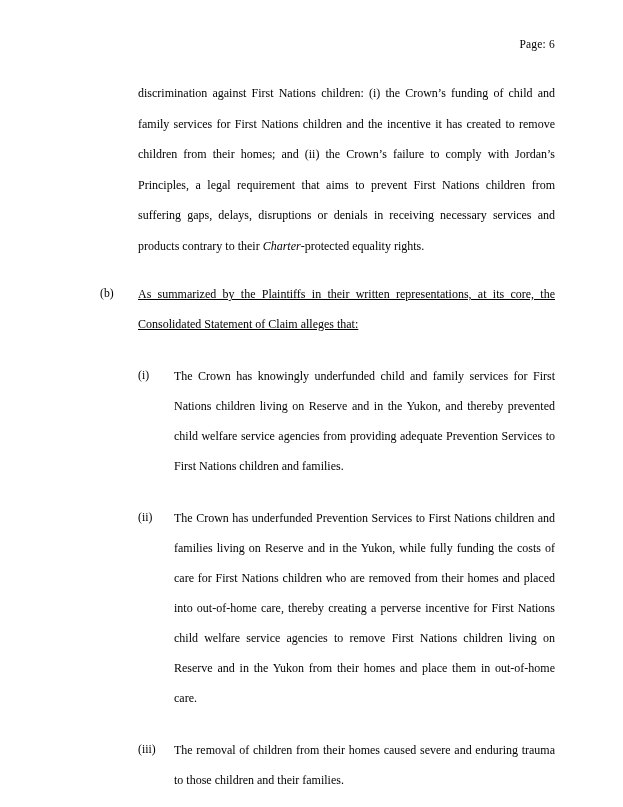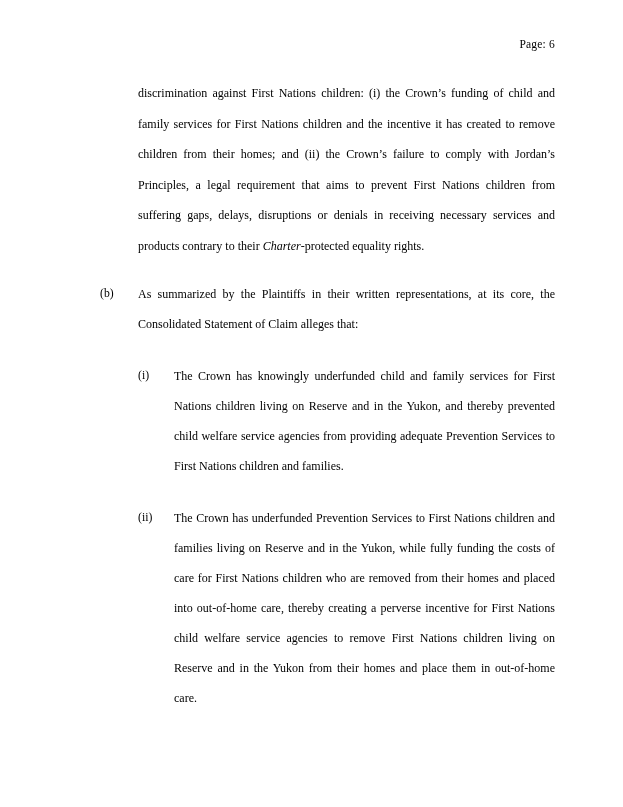--- a/index.html
+++ b/index.html
@@ -56,20 +56,21 @@
   .level1 .marker {
     position: absolute;
     left: 0px;
     top: 0px;
     width: 34px;
     font-size: 11.7px;
     line-height: 30px;
   }
   .level1 .content {
     margin-left: 38px;
+    text-decoration: underline;
   }
   .level2 {
     margin-top: 22px;
     margin-left: 38px;
     width: 417px;
   }
   .level2 .marker {
     position: absolute;
     left: 0px;
     top: 0px;
@@ -113,15 +114,21 @@
       </div>
     </div>
 
     <div class="para level2">
       <div class="marker">(ii)</div>
       <div class="content">
         <div class="para-text">The Crown has underfunded Prevention Services to First Nations children and families living on Reserve and in the Yukon, while fully funding the costs of care for First Nations children who are removed from their homes and placed into out-of-home care, thereby creating a perverse incentive for First Nations child welfare service agencies to remove First Nations children living on Reserve and in the Yukon from their homes and place them in out-of-home care.</div>
       </div>
     </div>
 
+    <div class="para level2">
+      <div class="marker">(iii)</div>
+      <div class="content">
+        <div class="para-text">The removal of children from their homes caused severe and enduring trauma to those children and their families.</div>
+      </div>
+    </div>
 
   </div>
 </div>
 
 </body></html>

